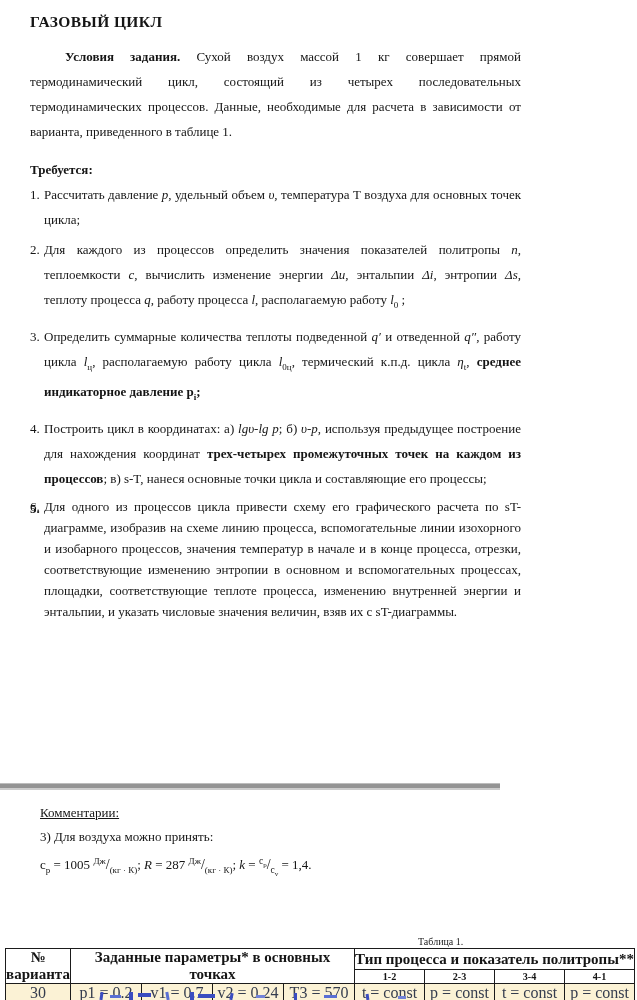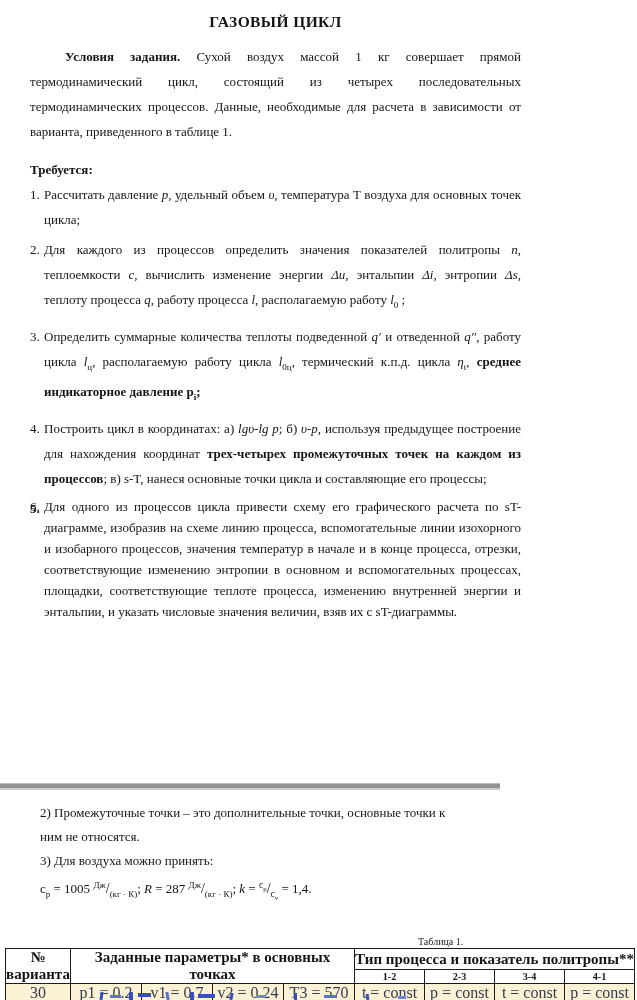--- a/index.html
+++ b/index.html
@@ -2,21 +2,21 @@
 <html lang="ru"><head>
 <meta charset="utf-8">
 <style>
   html,body{margin:0;padding:0;}
   body{
     width:637px;height:1000px;position:relative;overflow:hidden;
     background:#ffffff;color:#151515;
     font-family:"Liberation Serif", serif;
   }
   .main{position:absolute;left:30px;top:0;width:491px;}
-  .doc-title{font-size:15.5px;font-weight:bold;text-align:center;margin:13px 0 3px 0;letter-spacing:.4px;}
+  .doc-title{font-size:15.5px;font-weight:bold;margin:13px 0 3px 0;letter-spacing:.4px;}
   .para{margin-top:13px;font-size:13px;line-height:25px;text-align:justify;text-indent:35px;}
   .lead{font-weight:bold;}
   .req-heading{font-size:13px;font-weight:bold;line-height:25px;}
   .req{position:relative;padding-left:14px;font-size:13px;line-height:25px;text-align:justify;}
   .req .num{position:absolute;left:0;top:0;}
   .m5{margin-top:5px;} .m6{margin-top:6px;} .m3{margin-top:3px;}
   .tight{line-height:21px;}
   .b{font-weight:bold;}
   .it{font-style:italic;}
   sub{font-size:9px;} sup{font-size:9px;}
@@ -88,21 +88,21 @@
 
   <div class="req m3 tight">
     <span class="num">6.</span><span>Для одного из процессов цикла привести схему его графического расчета по sT-диаграмме, изобразив на схеме линию процесса, вспомогательные линии изохорного и изобарного процессов, значения температур в начале и в конце процесса, отрезки, соответствующие изменению энтропии в основном и вспомогательных процессах, площадки, соответствующие теплоте процесса, изменению внутренней энергии и энтальпии, и указать числовые значения величин, взяв их с sT-диаграммы.</span>
   </div>
 
 </div>
 
 <div class="divider"></div>
 
 <div class="comments">
-  <div>2) Промежуточные точки – это дополнительные точки, основные точки к ним не относятся.</div>
+  <div class="heading">Комментарии:</div>
   <div>3) Для воздуха можно принять:</div>
   <div class="formula">
     <span>c<sub>p</sub></span><span> = 1005 </span><sup>Дж</sup><span class="fslash">/</span><sub>(кг · К)</sub><span>; </span><span class="it">R</span><span> = 287 </span><sup>Дж</sup><span class="fslash">/</span><sub>(кг · К)</sub><span>; </span><span class="it">k</span><span> = </span><span class="fr-top"><span>c</span><sub>p</sub></span><span class="fslash">/</span><span class="fr-bot"><span>c</span><sub>v</sub></span><span> = 1,4.</span>
   </div>
 </div>
 
 <div class="table-caption">Таблица 1.</div>
 
 <table class="t1">
   <colgroup>

